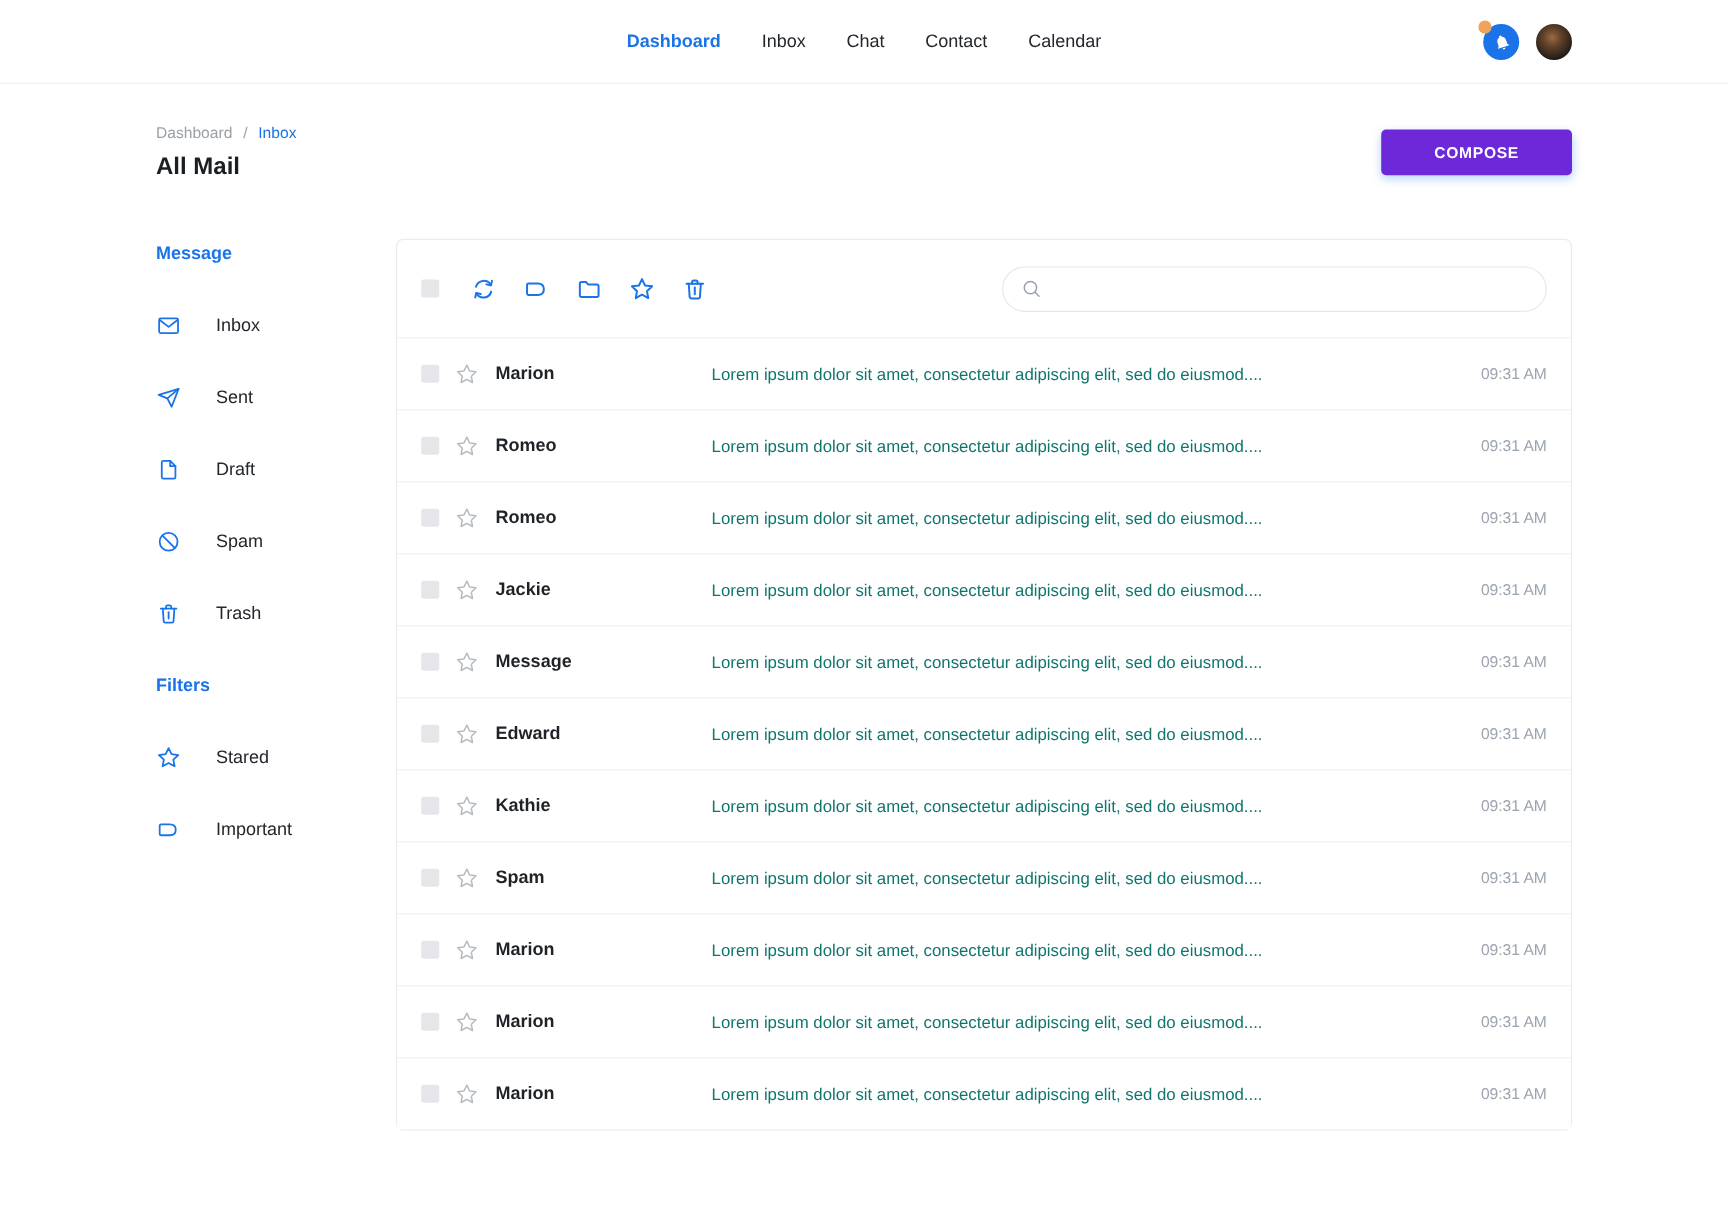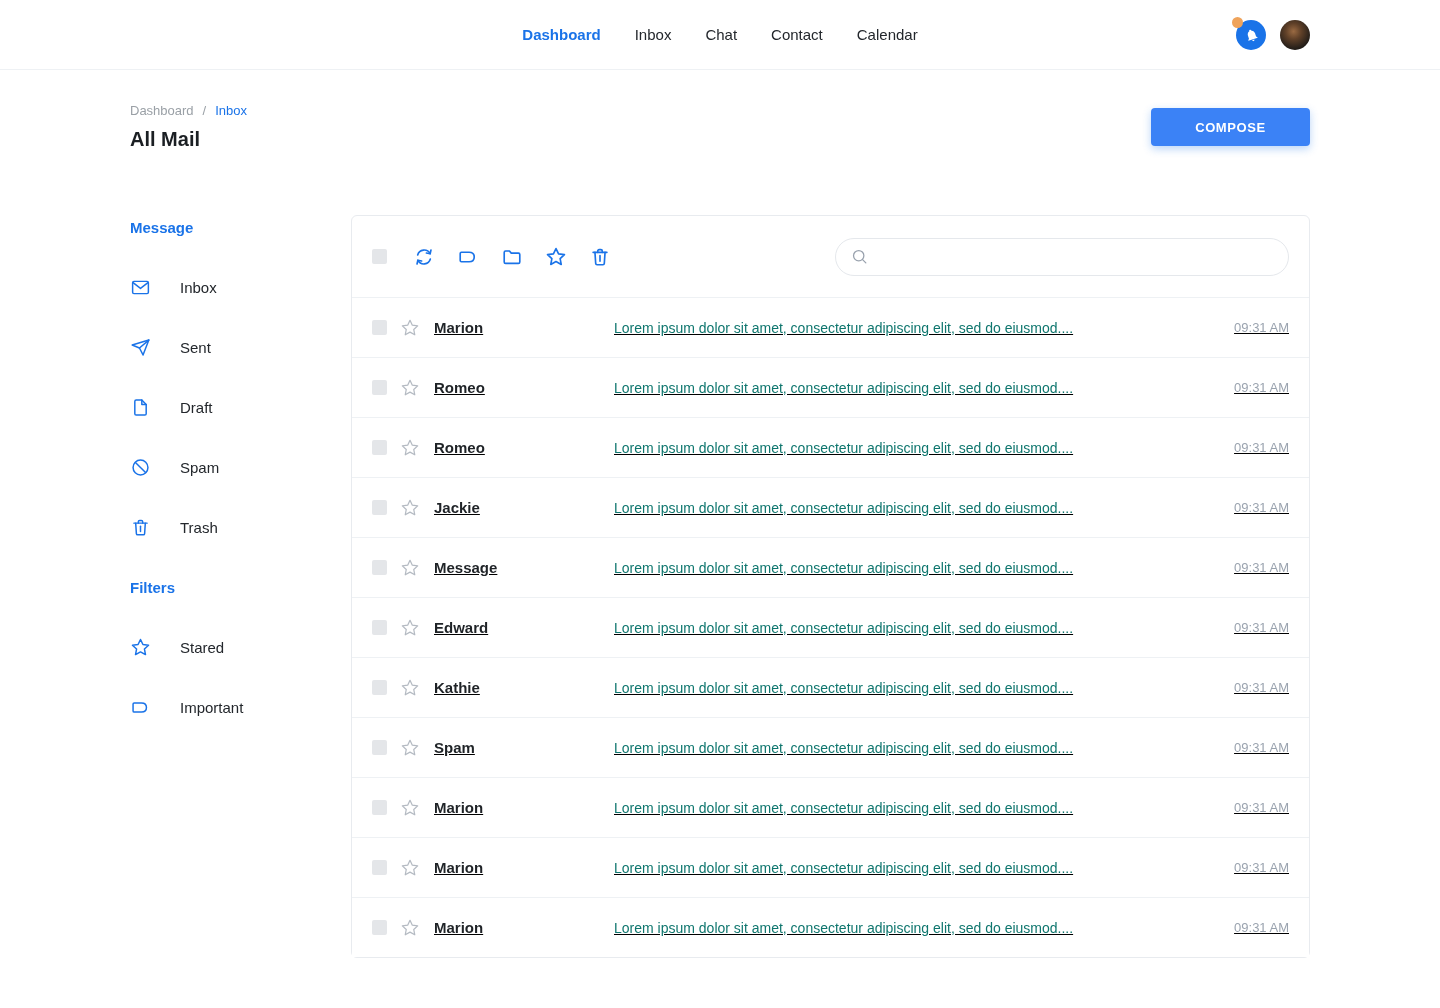--- a/index.html
+++ b/index.html
@@ -19,43 +19,43 @@
             background:radial-gradient(circle at 45% 38%, #9a6a42 0%, #5f4028 32%, #27201a 68%, #000 100%); }
 
   
   .content { padding:0 130px; }
   .page-head { display:flex; justify-content:space-between; align-items:center; margin-top:33px; }
   .breadcrumb { display:flex; gap:9px; font-size:13px; align-items:center; }
   .crumb-parent { color:#9aa0a6; cursor:pointer; }
   .crumb-sep { color:#9aa0a6; }
   .crumb-current { color:#1a73e8; cursor:pointer; }
   .page-title { font-size:20px; font-weight:700; color:#1b1f23; margin-top:10px; }
-  .compose-btn { width:159px; height:38px; background:#3b82f6; color:#fff; font-size:13px; font-weight:700;
+  .compose-btn { width:159px; height:38px; background:#6d28d9; color:#fff; font-size:13px; font-weight:700;
                  letter-spacing:.6px; border:none; border-radius:4px; cursor:pointer;
                  box-shadow:0 3px 8px rgba(26,115,232,.3); font-family:"Liberation Sans",sans-serif; }
 
   
-  .main { display:flex; margin-top:64px;gap:21px; }
+  .main { display:flex; margin-top:48px; }
   .sidebar { width:200px; flex-shrink:0; }
   .side-title { color:#1a73e8; font-weight:700; font-size:15px; height:24px; display:flex; align-items:center; margin-bottom:36px; }
   .side-item { display:flex; align-items:center; gap:29px; height:24px; margin-bottom:36px; cursor:pointer; }
   .side-item svg { width:21px; height:21px; flex-shrink:0; }
   .side-label { font-size:15px; color:#23272c; }
 
   .mail-card { flex:1; border:1px solid #e8ebef; border-radius:6px; background:#fff; }
   .toolbar { height:81px; display:flex; align-items:center; padding:0 20px; }
   .cb { width:15px; height:15px; background:#e4e6e9; border-radius:2px; flex-shrink:0; cursor:pointer; }
   .tool-icons { display:flex; align-items:center; gap:22px; margin-left:26px; }
   .tool-icons svg { width:22px; height:22px; cursor:pointer; }
   .search { margin-left:auto; width:454px; height:38px; border:1px solid #e5e8ec; border-radius:19px;
             display:flex; align-items:center; padding:0 14px; background:#fff; }
   .search svg { width:19px; height:19px; flex-shrink:0; }
   .search input { border:none; outline:none; flex:1; margin-left:9px; font-size:14px; color:#333; background:transparent; font-family:"Liberation Sans",sans-serif; }
 
-  .mail-row { height:60px; display:flex; align-items:center; padding:0 20px; border-top:1px solid #eef1f4; cursor:pointer; background:#fff;text-decoration:underline; }
+  .mail-row { height:60px; display:flex; align-items:center; padding:0 20px; border-top:1px solid #eef1f4; cursor:pointer; background:#fff; }
   .row-star { width:20px; height:20px; margin-left:13px; flex-shrink:0; cursor:pointer; }
   .row-name { margin-left:14px; width:180px; font-size:15px; font-weight:700; color:#1f2327; }
   .row-preview { flex:1; font-size:14px; color:#0f766e; white-space:nowrap; overflow:hidden; }
   .row-time { font-size:13px; color:#9aa3af; margin-left:16px; flex-shrink:0; }
 </style>
 </head>
 <body>
 
 <div class="app">
 

